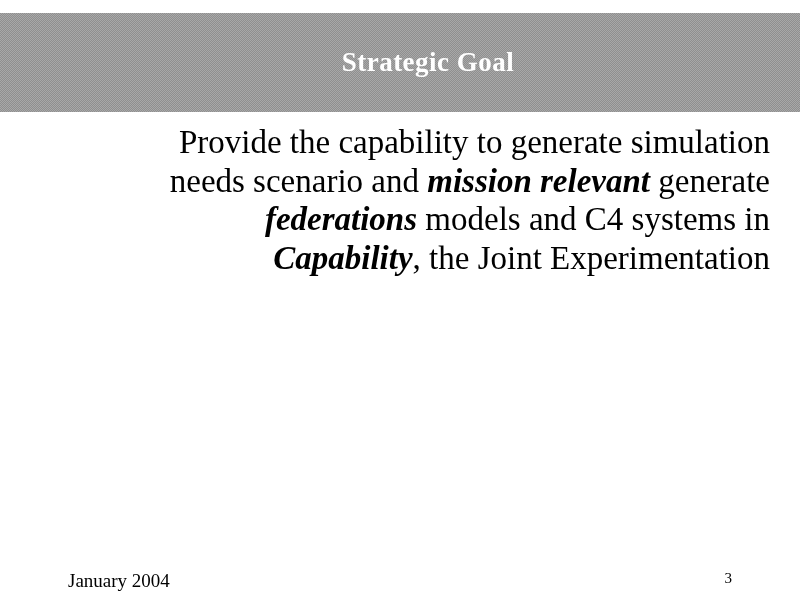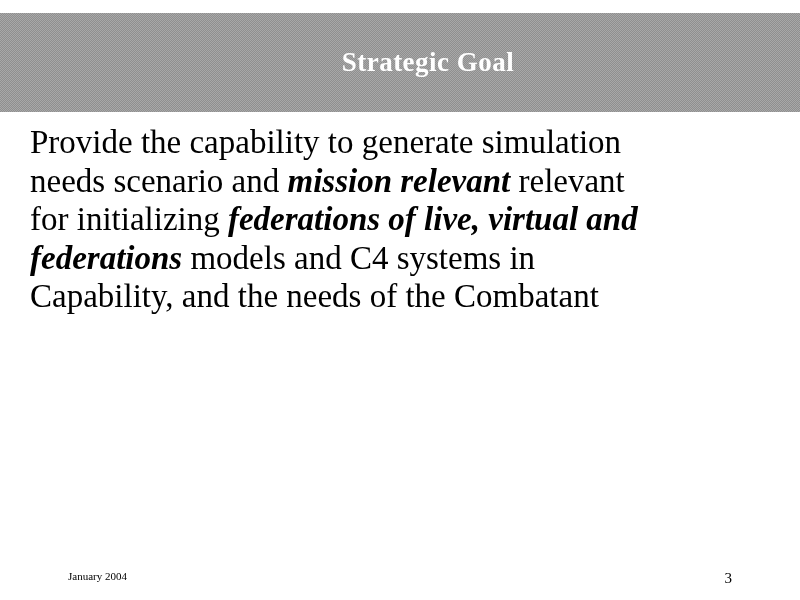--- a/index.html
+++ b/index.html
@@ -44,41 +44,41 @@
     left: 30px;
     right: 30px;
     top: 123px;
     text-align: center;
     color: #000000;
     font-size: 33px;
     line-height: 38.5px;
     white-space: nowrap;
   }
   .body-text .line {
-    text-align: left;
+    text-align: right;
   }
   .run-regular {
     font-weight: normal;
     font-style: normal;
   }
   .run-bolditalic {
     font-weight: bold;
     font-style: italic;
     font-family: Liberation Serif, serif;
   }
   .run-underline {
     text-decoration-thickness: 2px;
     text-underline-offset: 4px;
   }
   
   .footer-date {
     position: absolute;
     left: 68px;
     top: 570px;
-    font-size: 11px;
+    font-size: 19px;
     color: #000000;
     text-align: right;
   }
   .page-number {
     position: absolute;
     right: 68px;
     top: 570px;
     font-size: 15px;
     color: #000000;
     text-align: right;
@@ -88,23 +88,22 @@
 <body>
 
 <div class="slide">
 
   <div class="title-band">
     <h1 class="slide-title">Strategic Goal</h1>
   </div>
 
   <div class="body-text" id="body-text">
       <div class="line"><span class="run-regular">Provide the capability to generate simulation</span></div>
-      <div class="line"><span class="run-regular">needs scenario and </span><span class="run-bolditalic">mission relevant</span><span class="run-regular"> relevant</span></div>
-      <div class="line"><span class="run-regular">for initializing </span><span class="run-bolditalic">federations of live, virtual and</span></div>
+      <div class="line"><span class="run-regular">needs scenario and </span><span class="run-bolditalic">mission relevant</span><span class="run-regular"> generate</span></div>
       <div class="line"><span class="run-bolditalic">federations</span><span class="run-regular"> </span><span class="run-underline">models and C4 systems</span><span class="run-regular"> in</span></div>
-      <div class="line"><span class="run-regular">Capability, and the needs of the Combatant</span></div>
+      <div class="line"><span class="run-bolditalic">Capability</span><span class="run-regular">, the Joint Experimentation</span></div>
     </div>
 
   <div class="footer-date">January 2004</div>
 
   <div class="page-number">3</div>
 
 </div>
 
 </body></html>

